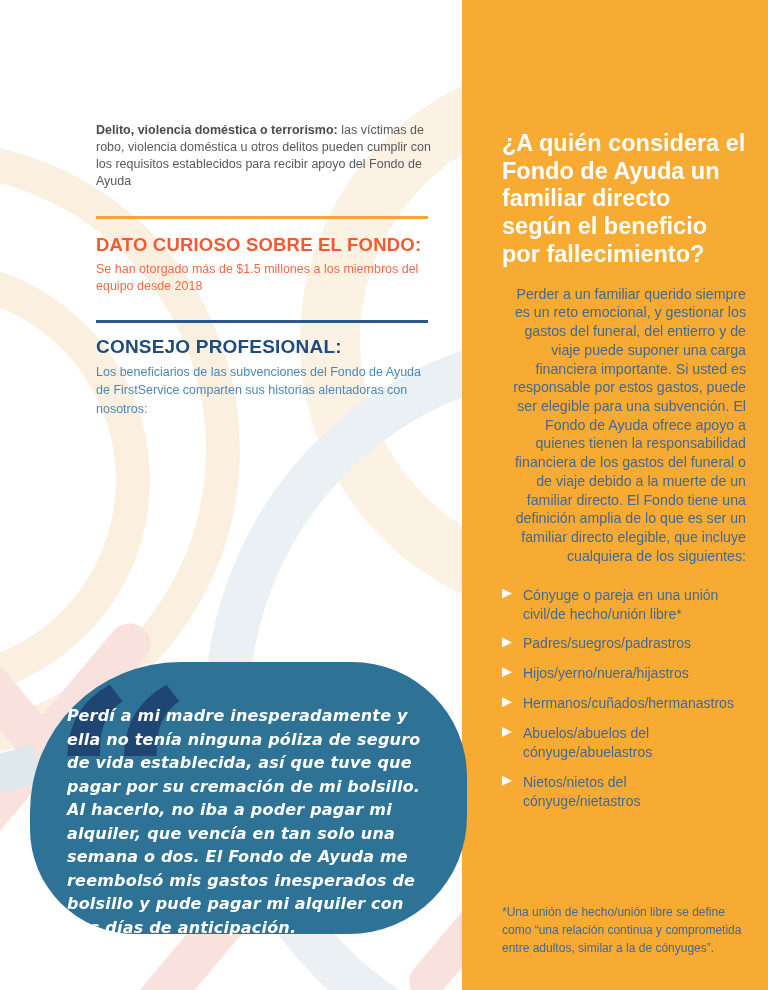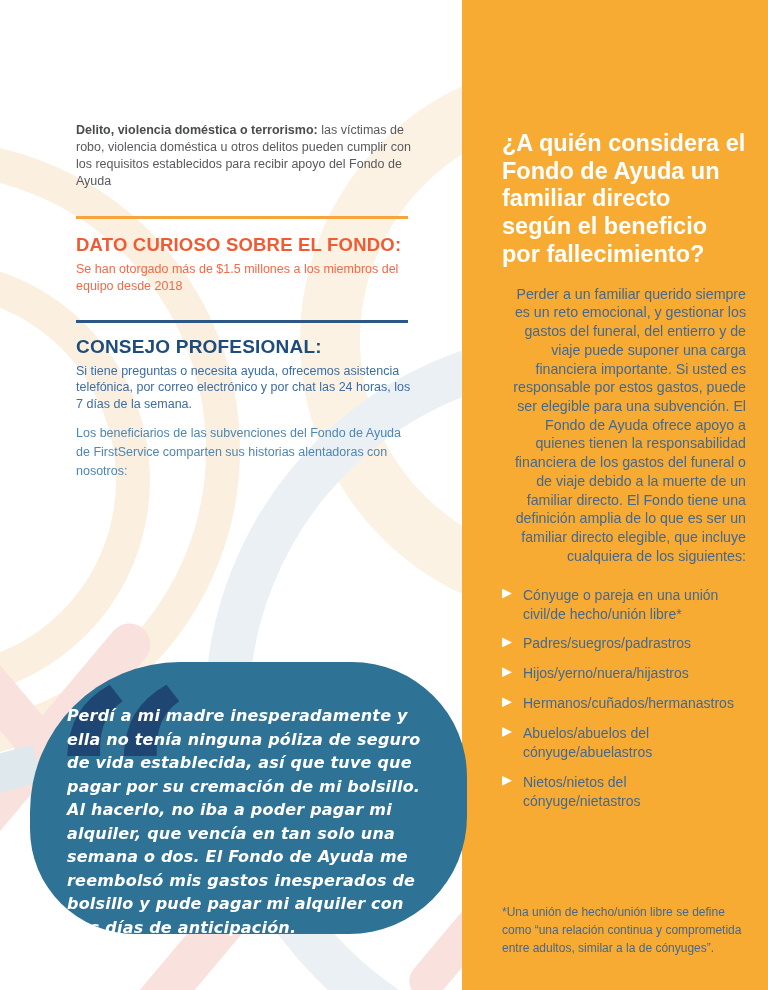--- a/index.html
+++ b/index.html
@@ -15,21 +15,21 @@
   .ring-c{left:205px;top:330px;width:760px;height:760px;border:44px solid #EBF0F4;}
   .ring-d{left:300px;top:60px;width:560px;height:560px;border:60px solid #FCF2E3;}
   .stroke{height:42px;border-radius:999px;background:#F9E1DE;}
   .stroke-1{left:-120px;top:730px;width:320px;transform:rotate(-50deg);}
   .stroke-2{left:-90px;top:760px;width:320px;transform:rotate(50deg);}
   .stroke-3{left:60px;top:930px;width:280px;transform:rotate(-50deg);}
   .stroke-4{left:380px;top:900px;width:200px;height:36px;transform:rotate(-50deg);}
   .chip{left:-8px;top:750px;width:46px;height:38px;background:#DFE8ED;transform:rotate(-15deg);}
 
   
-  .left-col{position:absolute;z-index:1;left:76px;top:122px;width:352px;}
+  .left-col{position:absolute;z-index:1;left:96px;top:122px;width:352px;}
   .intro-p{margin:0 0 26px 0;font-size:12.5px;line-height:1.35;color:#58595B;}
   .intro-p b{font-weight:bold;color:#4A4B4D;}
   .rule{height:3px;width:332px;border:none;margin:0;}
   .rule-orange{background:#F7A43B;margin-bottom:15px;}
   .rule-navy{background:#2D5886;margin-bottom:13px;}
   .fact-h{margin:0 0 5px 0;font-size:18.5px;font-weight:800;letter-spacing:.2px;color:#F15B33;}
   .fact-b{margin:0 0 24px 0;font-size:12.5px;line-height:1.4;color:#F26A47;}
   .tip-h{margin:0 0 5px 0;font-size:19px;font-weight:800;letter-spacing:.2px;color:#1E4C7C;}
   .tip-p{margin:0 0 12px 0;font-size:12.5px;line-height:1.32;color:#3C6DA6;width:340px;}
   .tip-p2{margin-bottom:30px;}
@@ -87,21 +87,20 @@
     <p class="intro-p"><b>Delito, violencia doméstica o terrorismo:</b><span> las víctimas de robo, violencia doméstica u otros delitos pueden cumplir con los requisitos establecidos para recibir apoyo del Fondo de Ayuda</span></p>
 
     <div class="rule rule-orange"></div>
 
     <h2 class="fact-h">DATO CURIOSO SOBRE EL FONDO:</h2>
     <p class="fact-b">Se han otorgado más de $1.5 millones a los miembros del equipo desde 2018</p>
 
     <div class="rule rule-navy"></div>
 
     <h2 class="tip-h">CONSEJO PROFESIONAL:</h2>
-    <p class="tip-p">Si tiene preguntas o necesita ayuda, ofrecemos asistencia telefónica, por correo electrónico y por chat las 24 horas, los 7 días de la semana.</p>
 
     <p class="testi-intro">Los beneficiarios de las subvenciones del Fondo de Ayuda de FirstService comparten sus historias alentadoras con nosotros:</p>
   </main>
 
   <aside class="panel">
     <h2 class="panel-h">¿A quién considera el Fondo de Ayuda un familiar directo según el beneficio por fallecimiento?</h2>
     <p class="panel-p">Perder a un familiar querido siempre es un reto emocional, y gestionar los gastos del funeral, del entierro y de viaje puede suponer una carga financiera importante. Si usted es responsable por estos gastos, puede ser elegible para una subvención. El Fondo de Ayuda ofrece apoyo a quienes tienen la responsabilidad financiera de los gastos del funeral o de viaje debido a la muerte de un familiar directo. El Fondo tiene una definición amplia de lo que es ser un familiar directo elegible, que incluye cualquiera de los siguientes:</p>
     <ul class="family-list">
       <li>
           <span class="tri"></span>

